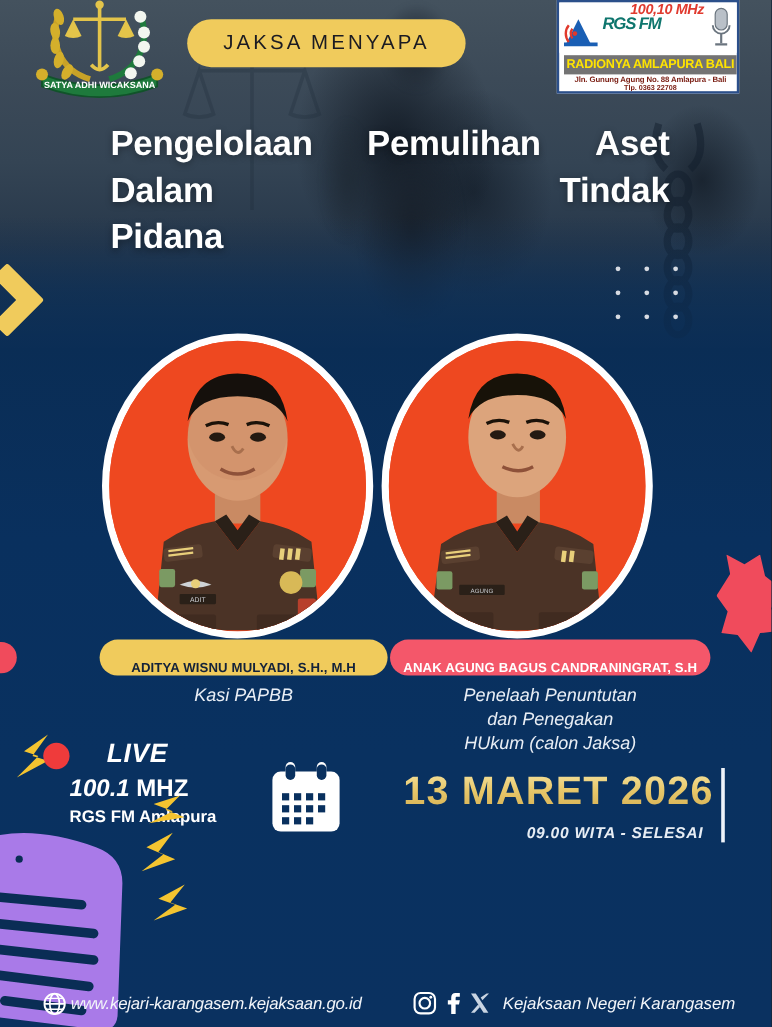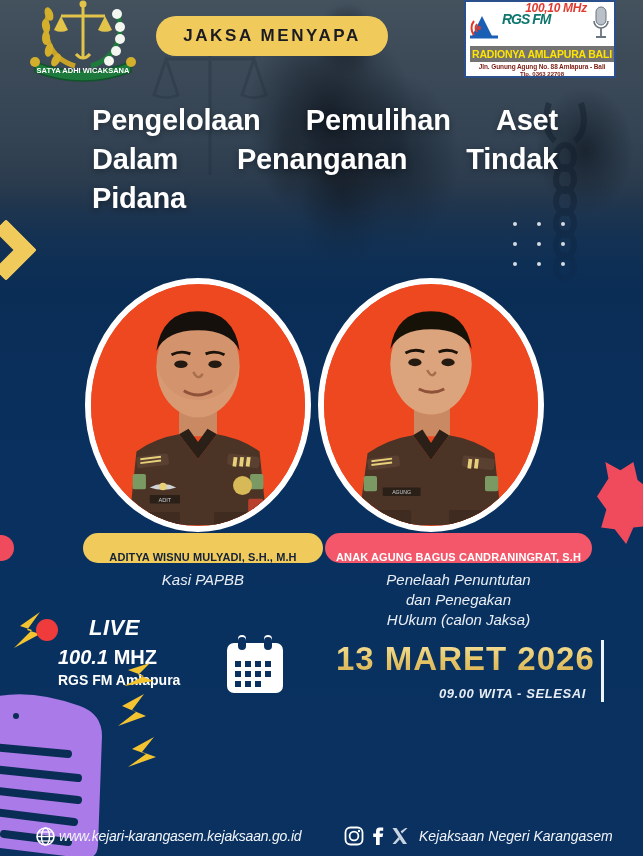--- a/index.html
+++ b/index.html
@@ -53,21 +53,21 @@
 
   
   .emblem{ position:absolute; left:24px; top:-4px; width:118px; height:92px; }
 
   
   .jaksa-pill{
     position:absolute; left:156px; top:16px;
     width:232px; height:40px; border-radius:20px;
     background:#f0cb5c;
     display:flex; align-items:center; justify-content:center;
-    letter-spacing:2.6px; font-size:17px; font-weight:700; color:#1b1b22;
+    letter-spacing:2.6px; font-size:17px; font-weight:400; color:#1b1b22;
   }
 
   
   .rgs{
     position:absolute; left:464px; top:0px; width:152px; height:78px;
     background:#ffffff; border:2px solid #2b4f8a;
     overflow:hidden;
   }
   .rgs-top{ position:relative; height:42px; background:#fff; }
   .rgs-freq{
@@ -320,21 +320,20 @@
   </div>
 
   <div class="headline">
     <span class="ln just">
       <span>Pengelolaan</span>
       <span>Pemulihan</span>
       <span>Aset</span>
     </span>
     <span class="ln just">
       <span>Dalam</span>
-      <span>Penanganan</span>
       <span>Tindak</span>
     </span>
     <span class="ln">Pidana</span>
   </div>
 
   <div class="dots">
     <i style="left:0;top:0"></i>
       <i style="left:24px;top:0"></i>
       <i style="left:48px;top:0"></i>
     <i style="left:0;top:20px"></i>

